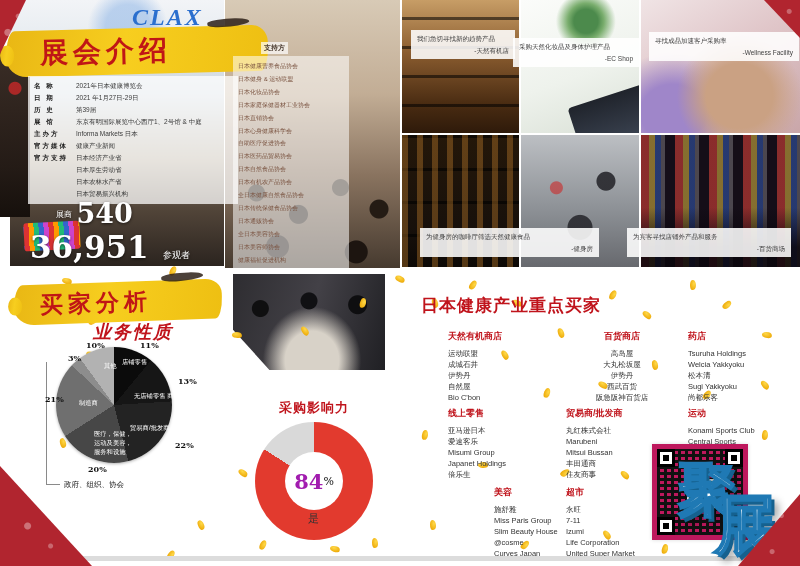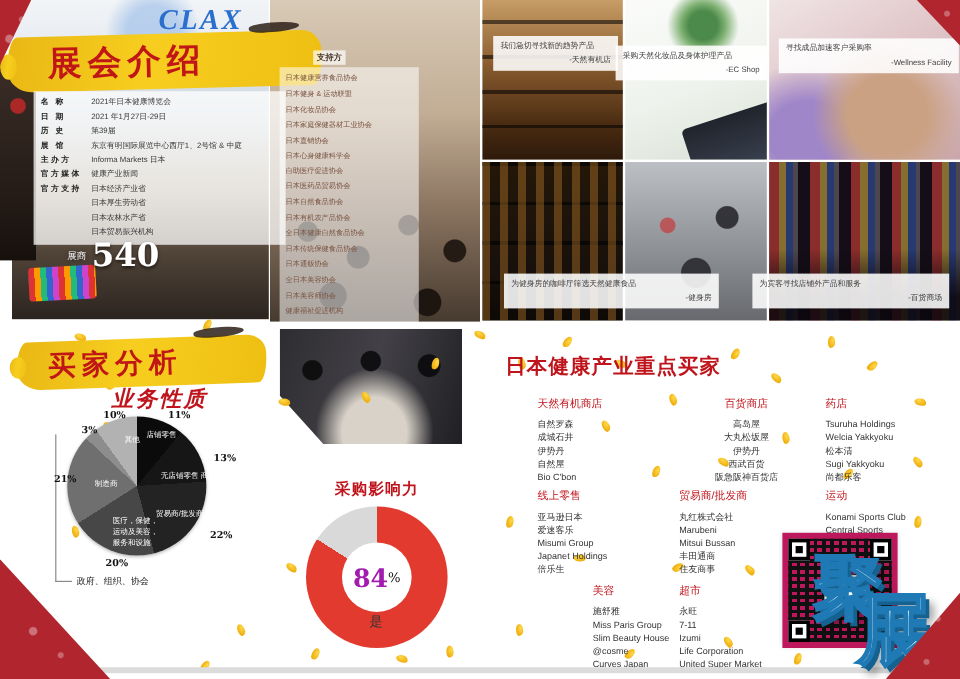--- a/index.html
+++ b/index.html
@@ -126,21 +126,21 @@
   .donut{left:255px;top:422px;width:118px;height:118px;border-radius:50%;position:absolute;}
   .donut-hole{position:absolute;left:50%;top:50%;width:58px;height:58px;margin:-29px 0 0 -29px;
     background:#fff;border-radius:50%;display:flex;align-items:center;justify-content:center;}
   .donut-hole b{font-family:"DejaVu Serif",serif;font-size:21px;color:#a21caf;}
   .donut-hole i{font-style:normal;font-family:"DejaVu Serif",serif;font-size:11px;color:#111;}
   .donut-yes{position:absolute;left:308px;top:511px;font-size:11px;color:#333;}
 
   
   .kb-title{left:421px;top:294px;font-size:17px;letter-spacing:1px;}
   .group{position:absolute;width:112px;}
-  .gname{font-size:9px;font-weight:normal;color:#c0141c;margin-bottom:5px;}
+  .gname{font-size:9px;font-weight:bold;color:#c0141c;margin-bottom:5px;}
   .group ul{margin:0;padding:0;list-style:none;}
   .group li{font-size:7.5px;line-height:11px;color:#333;}
 
   
   .qr{left:652px;top:444px;width:96px;height:96px;background:#be185d;padding:5px;
     box-sizing:border-box;z-index:5;box-shadow:0 0 4px rgba(0,0,0,.15);}
   .qr-noise{width:100%;height:100%;position:relative;
     background:
       repeating-linear-gradient(0deg,#111 0 3px,transparent 3px 6px),
       repeating-linear-gradient(90deg,#111 0 3px,transparent 3px 7px);}
@@ -224,20 +224,24 @@
       <div class="irow">
       <span class="ilabel"></span>
       <span class="ival">日本贸易振兴机构</span>
     </div>
     </div>
   <div class="abs stats z2">
     <div class="stat1">
       <span class="stat-label">展商</span>
       <span class="stat-num1">540</span>
     </div>
+    <div class="stat2">
+      <span class="stat-num2">36,951</span>
+      <span class="stat-label2">参观者</span>
+    </div>
   </div>
 
   <div class="photo photo-crowd"></div>
   <div class="abs sup-title z2">支持方</div>
   <div class="abs sup-box z2">
     <ul>
         <li>日本健康营养食品协会</li>
         <li>日本健身 &amp; 运动联盟</li>
         <li>日本化妆品协会</li>
         <li>日本家庭保健器材工业协会</li>
@@ -317,21 +321,21 @@
         <i>%</i>
     </div>
   </div>
   <div class="donut-yes z2">是</div>
 
   <div class="red-heading kb-title abs z2">日本健康产业重点买家</div>
 
   <div class="group z2" style="left:448px;top:330px;">
     <div class="gname">天然有机商店</div>
     <ul>
-        <li>自然罗森</li>
+        <li>运动联盟</li>
         <li>成城石井</li>
         <li>伊势丹</li>
         <li>自然屋</li>
         <li>Bio C'bon</li>
       </ul>
   </div>
   <div class="group z2" style="left:566px;top:330px;text-align:center;">
     <div class="gname">百货商店</div>
     <ul>
         <li>高岛屋</li>

